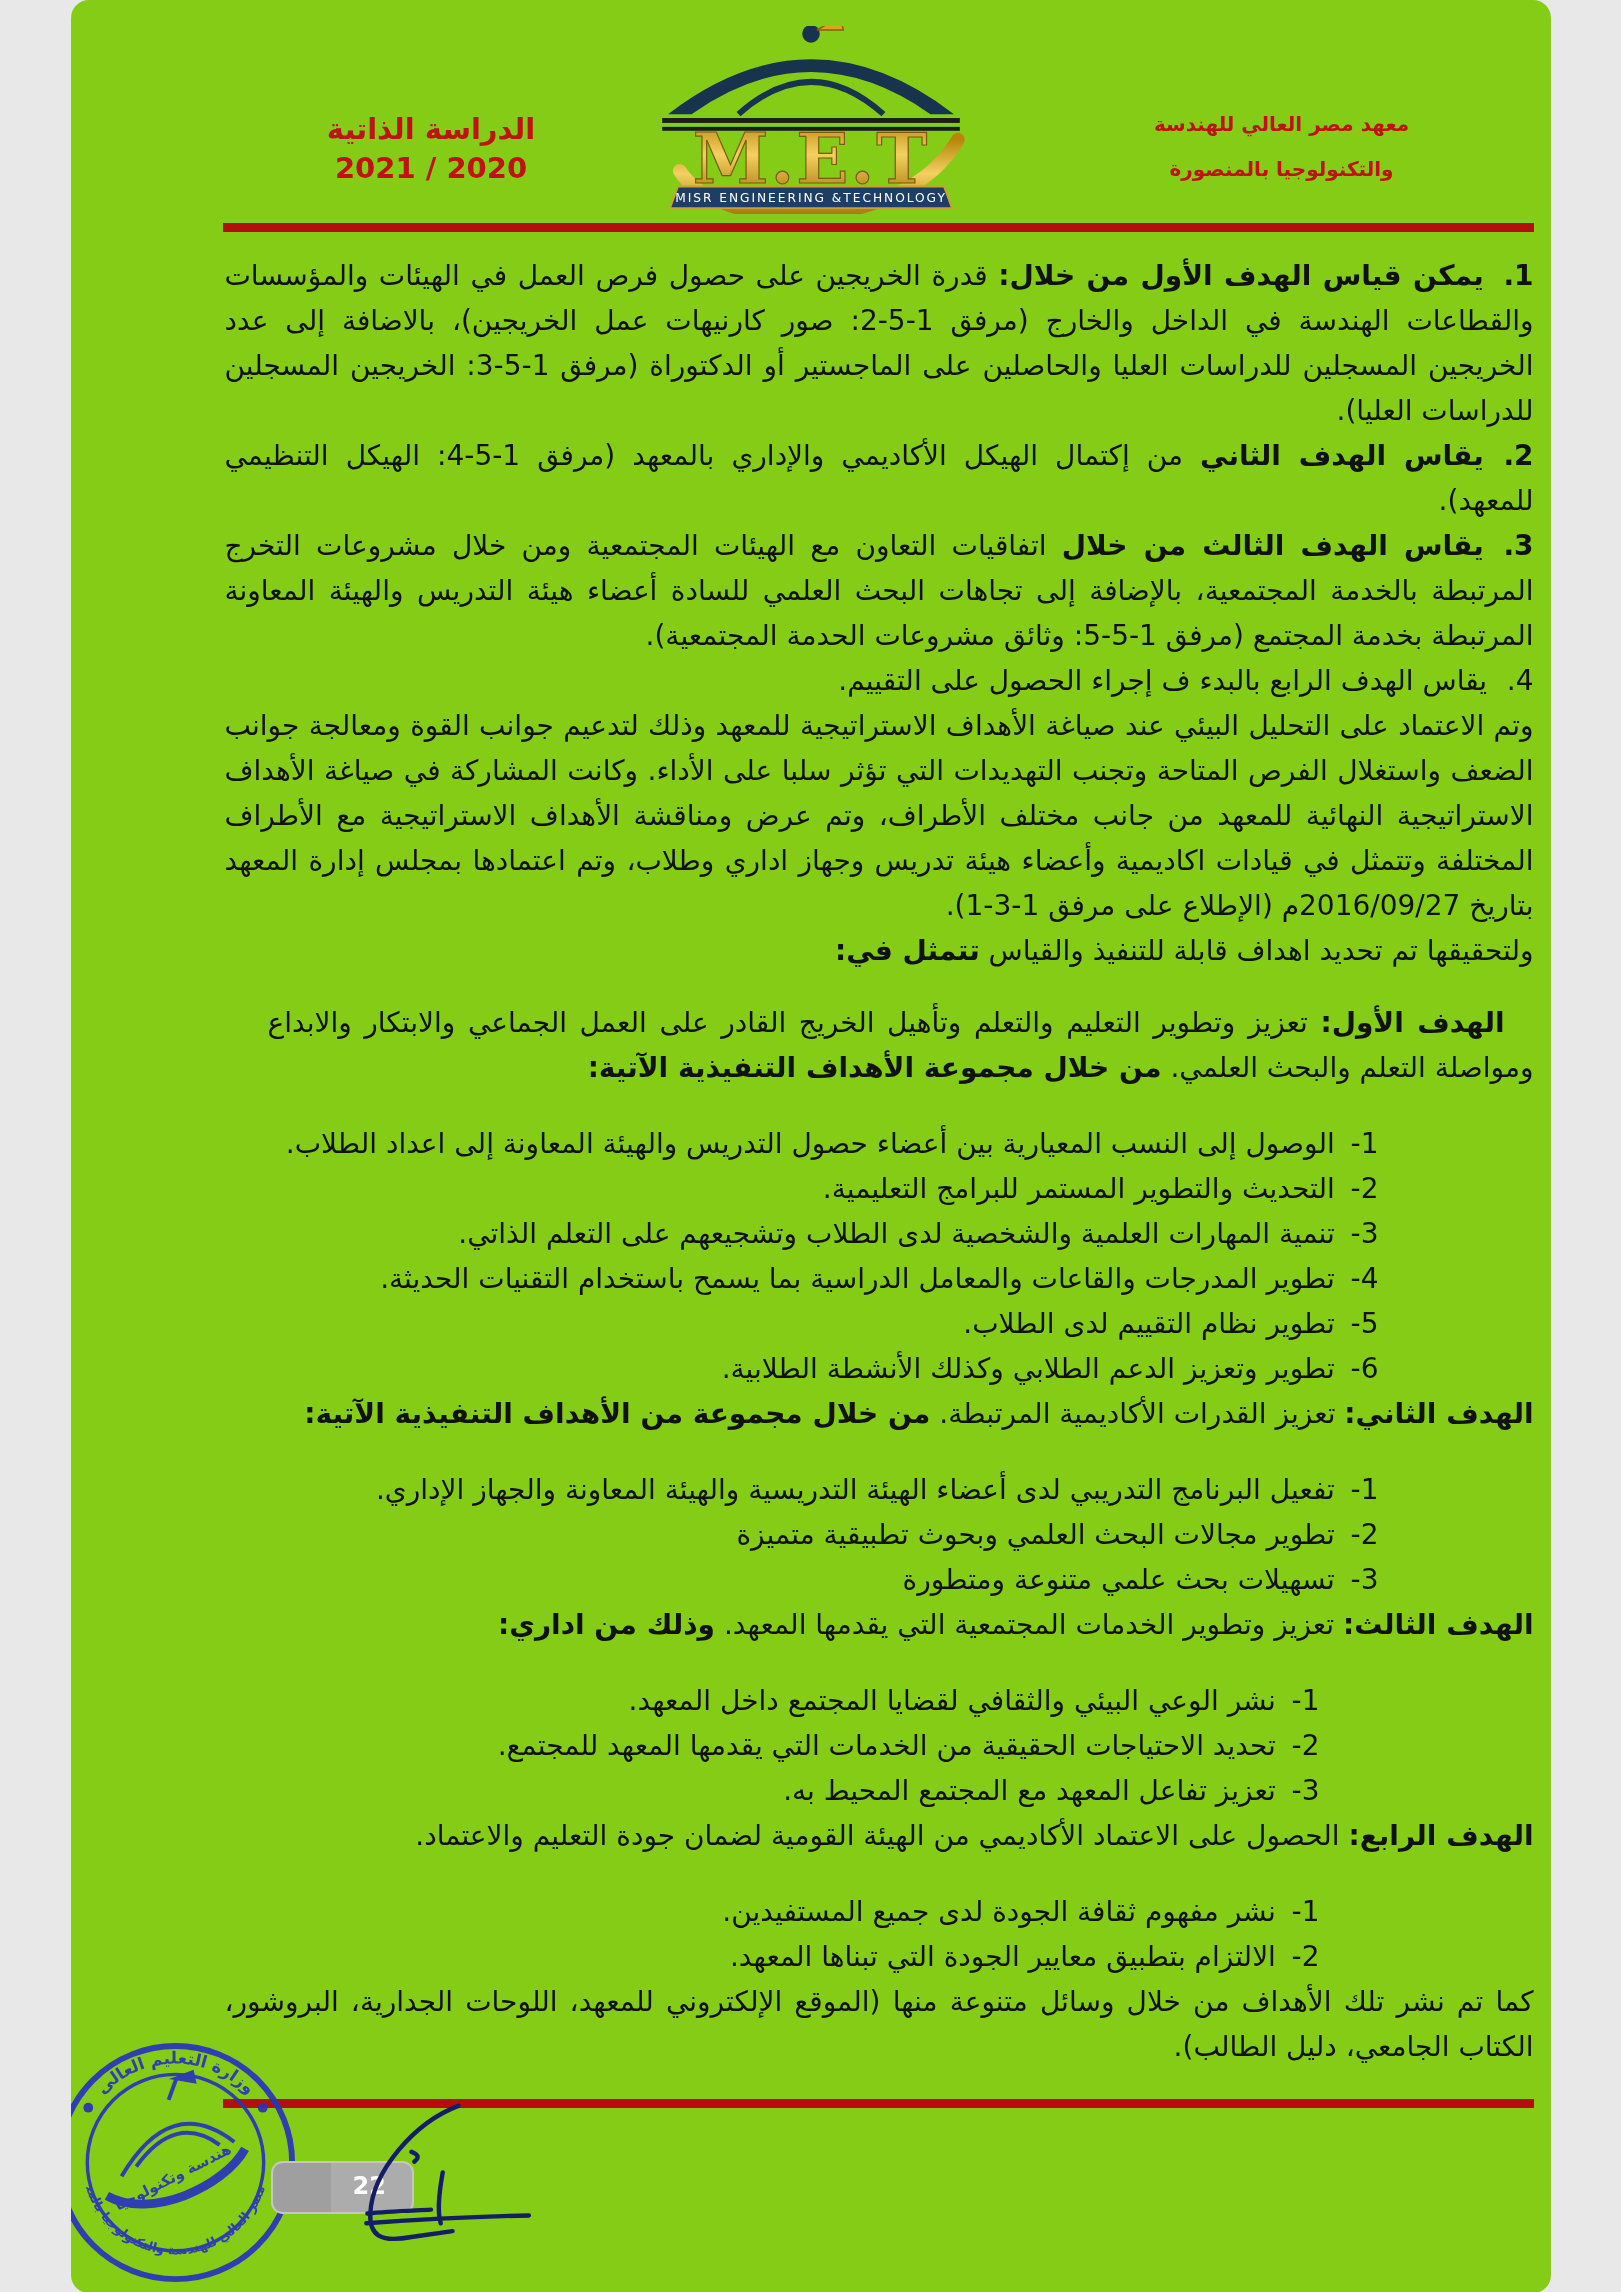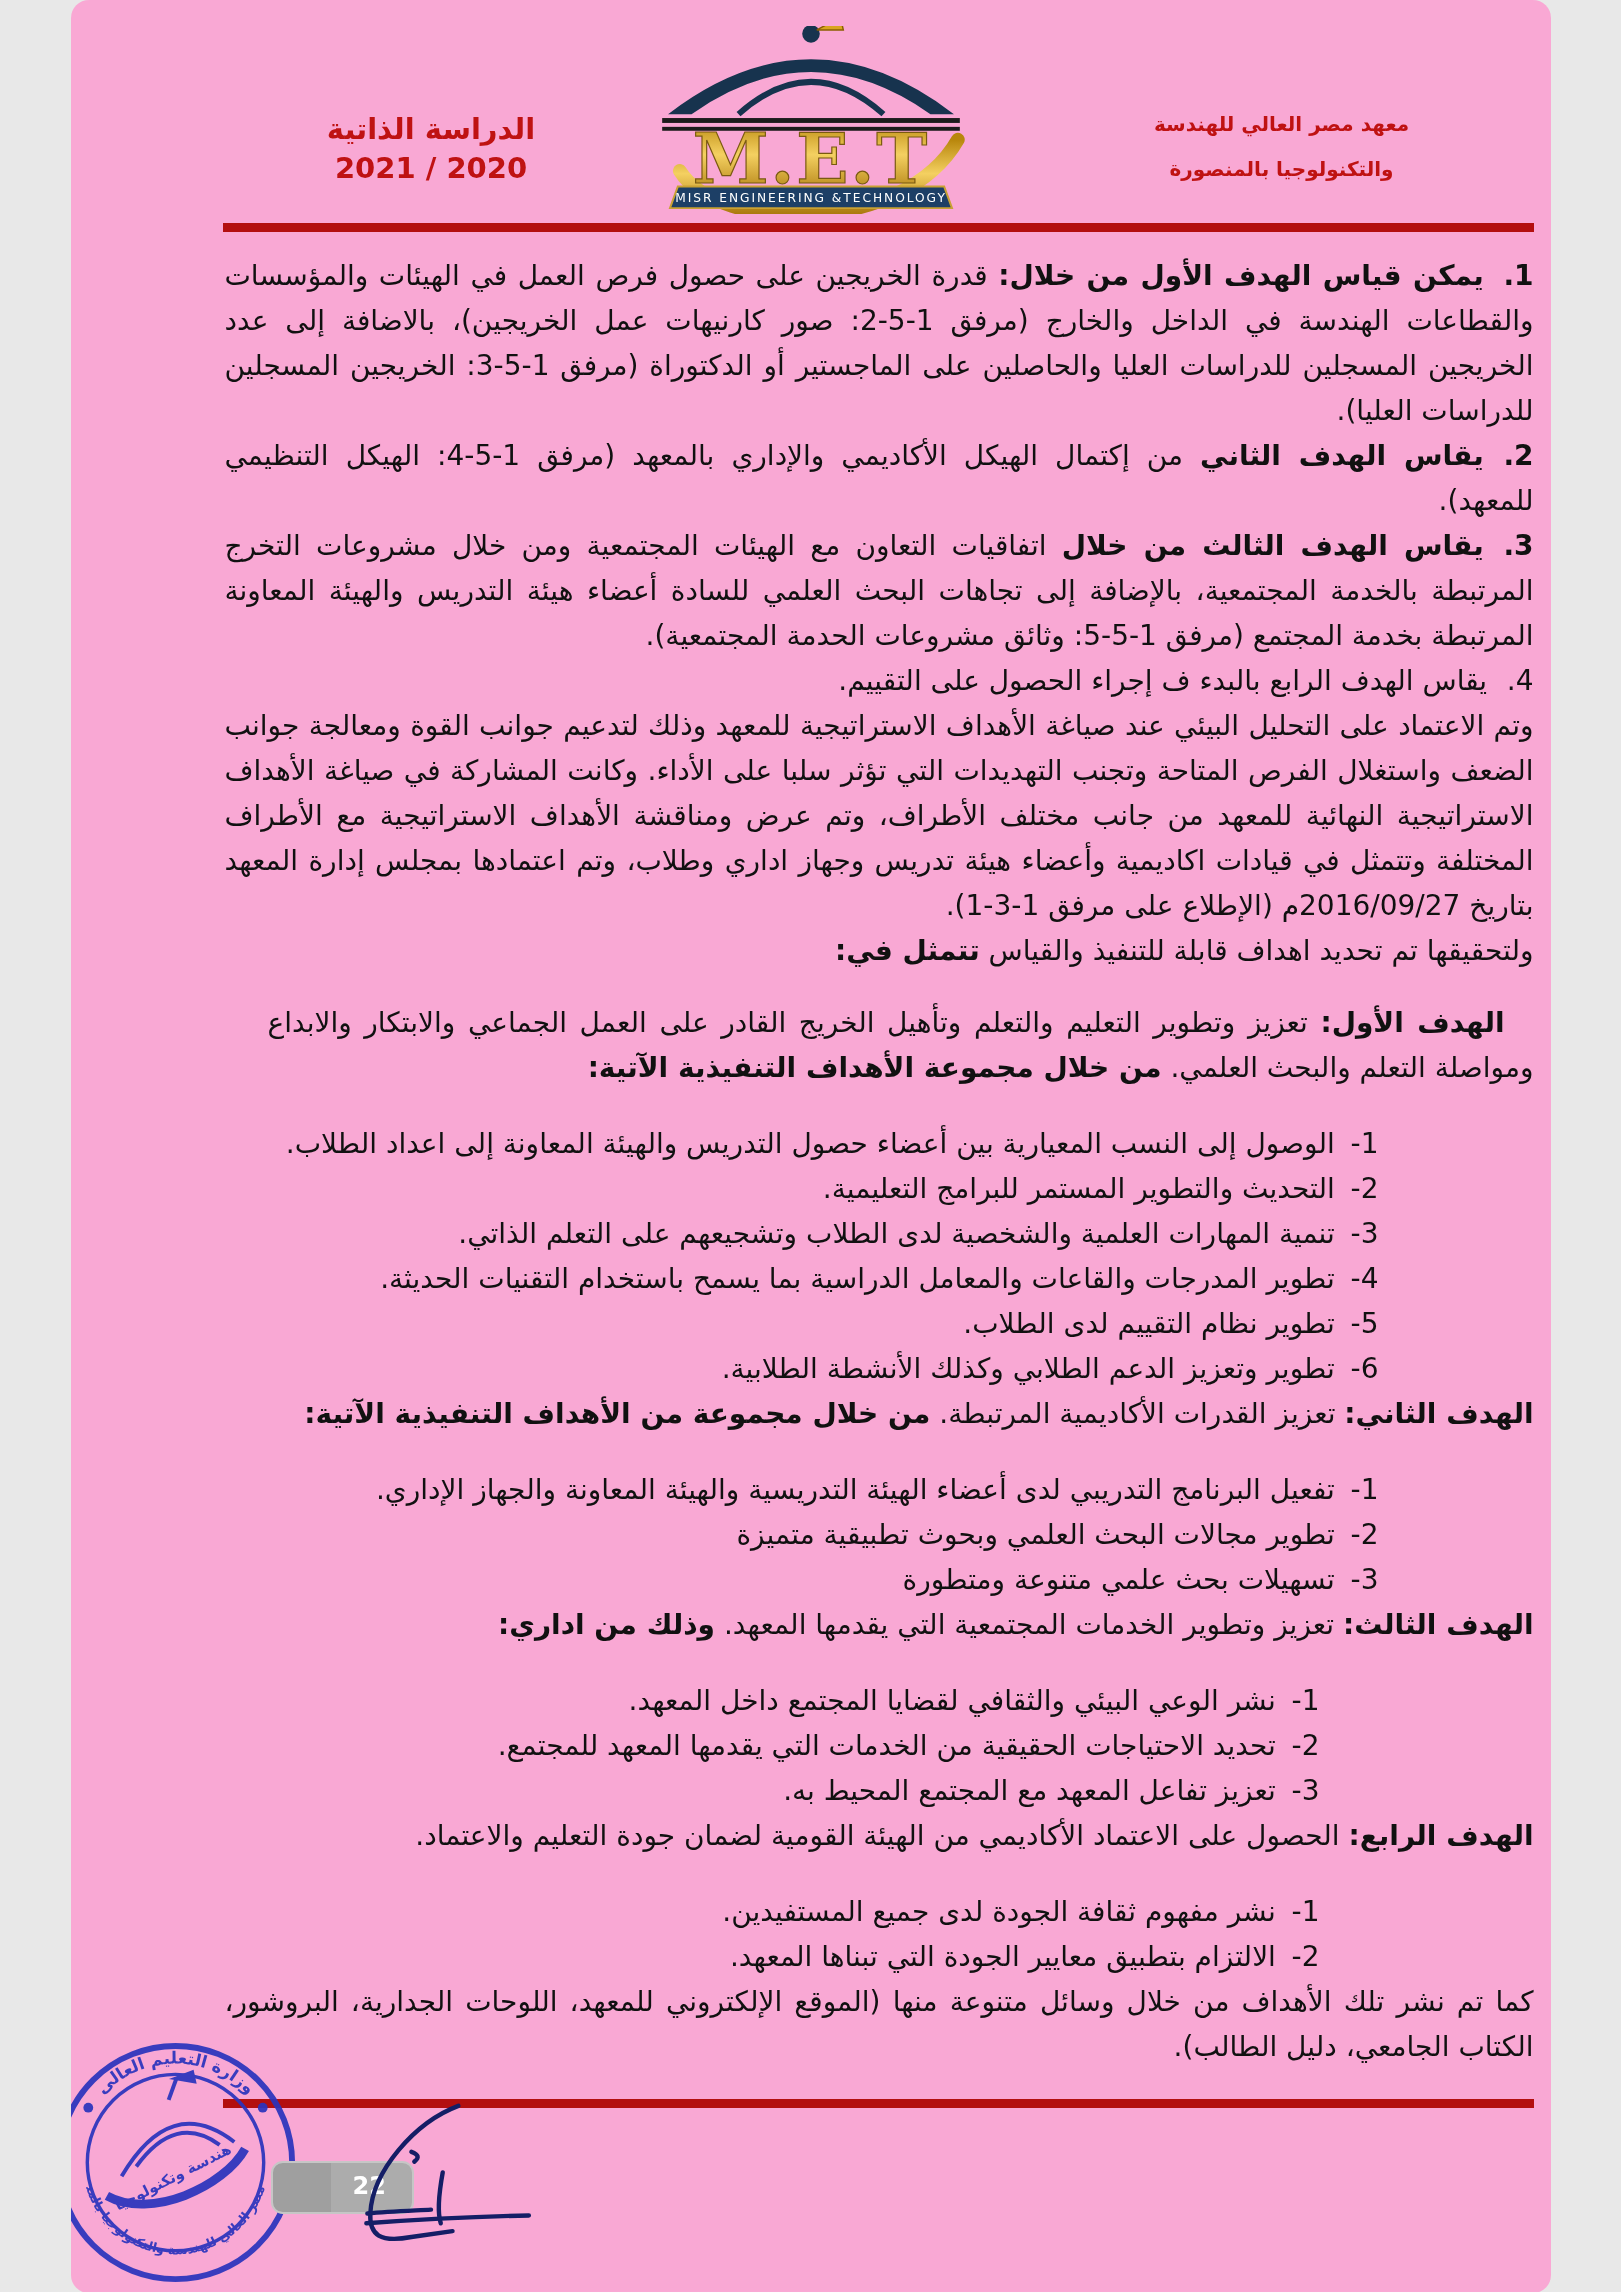--- a/index.html
+++ b/index.html
@@ -1,17 +1,17 @@
 <!DOCTYPE html>
 <html lang="ar"><head>
 <meta charset="utf-8">
 <style>
   html,body{margin:0;padding:0;background:#e8e8e8;}
   .page{
-    position:relative;width:1480px;height:2293px;background:#f9a8d4;
+    position:relative;width:1480px;height:2293px;background:#84cc16;
     margin:0 auto;overflow:hidden;
     font-family:"DejaVu Sans","Liberation Sans",sans-serif;color:#111;border-radius:18px;
   }
   
   .hdr-left{position:absolute;top:110px;left:243px;width:235px;text-align:center;
     color:#bf1212;font-weight:bold;font-size:29px;line-height:39px;}
   .hdr-right{position:absolute;top:102px;left:1059px;width:304px;text-align:center;
     color:#bf1212;font-weight:bold;font-size:20px;line-height:45px;}
   .logo-wrap{position:absolute;top:25.5px;left:50%;transform:translateX(-50%);
     width:341px;height:188px;}

